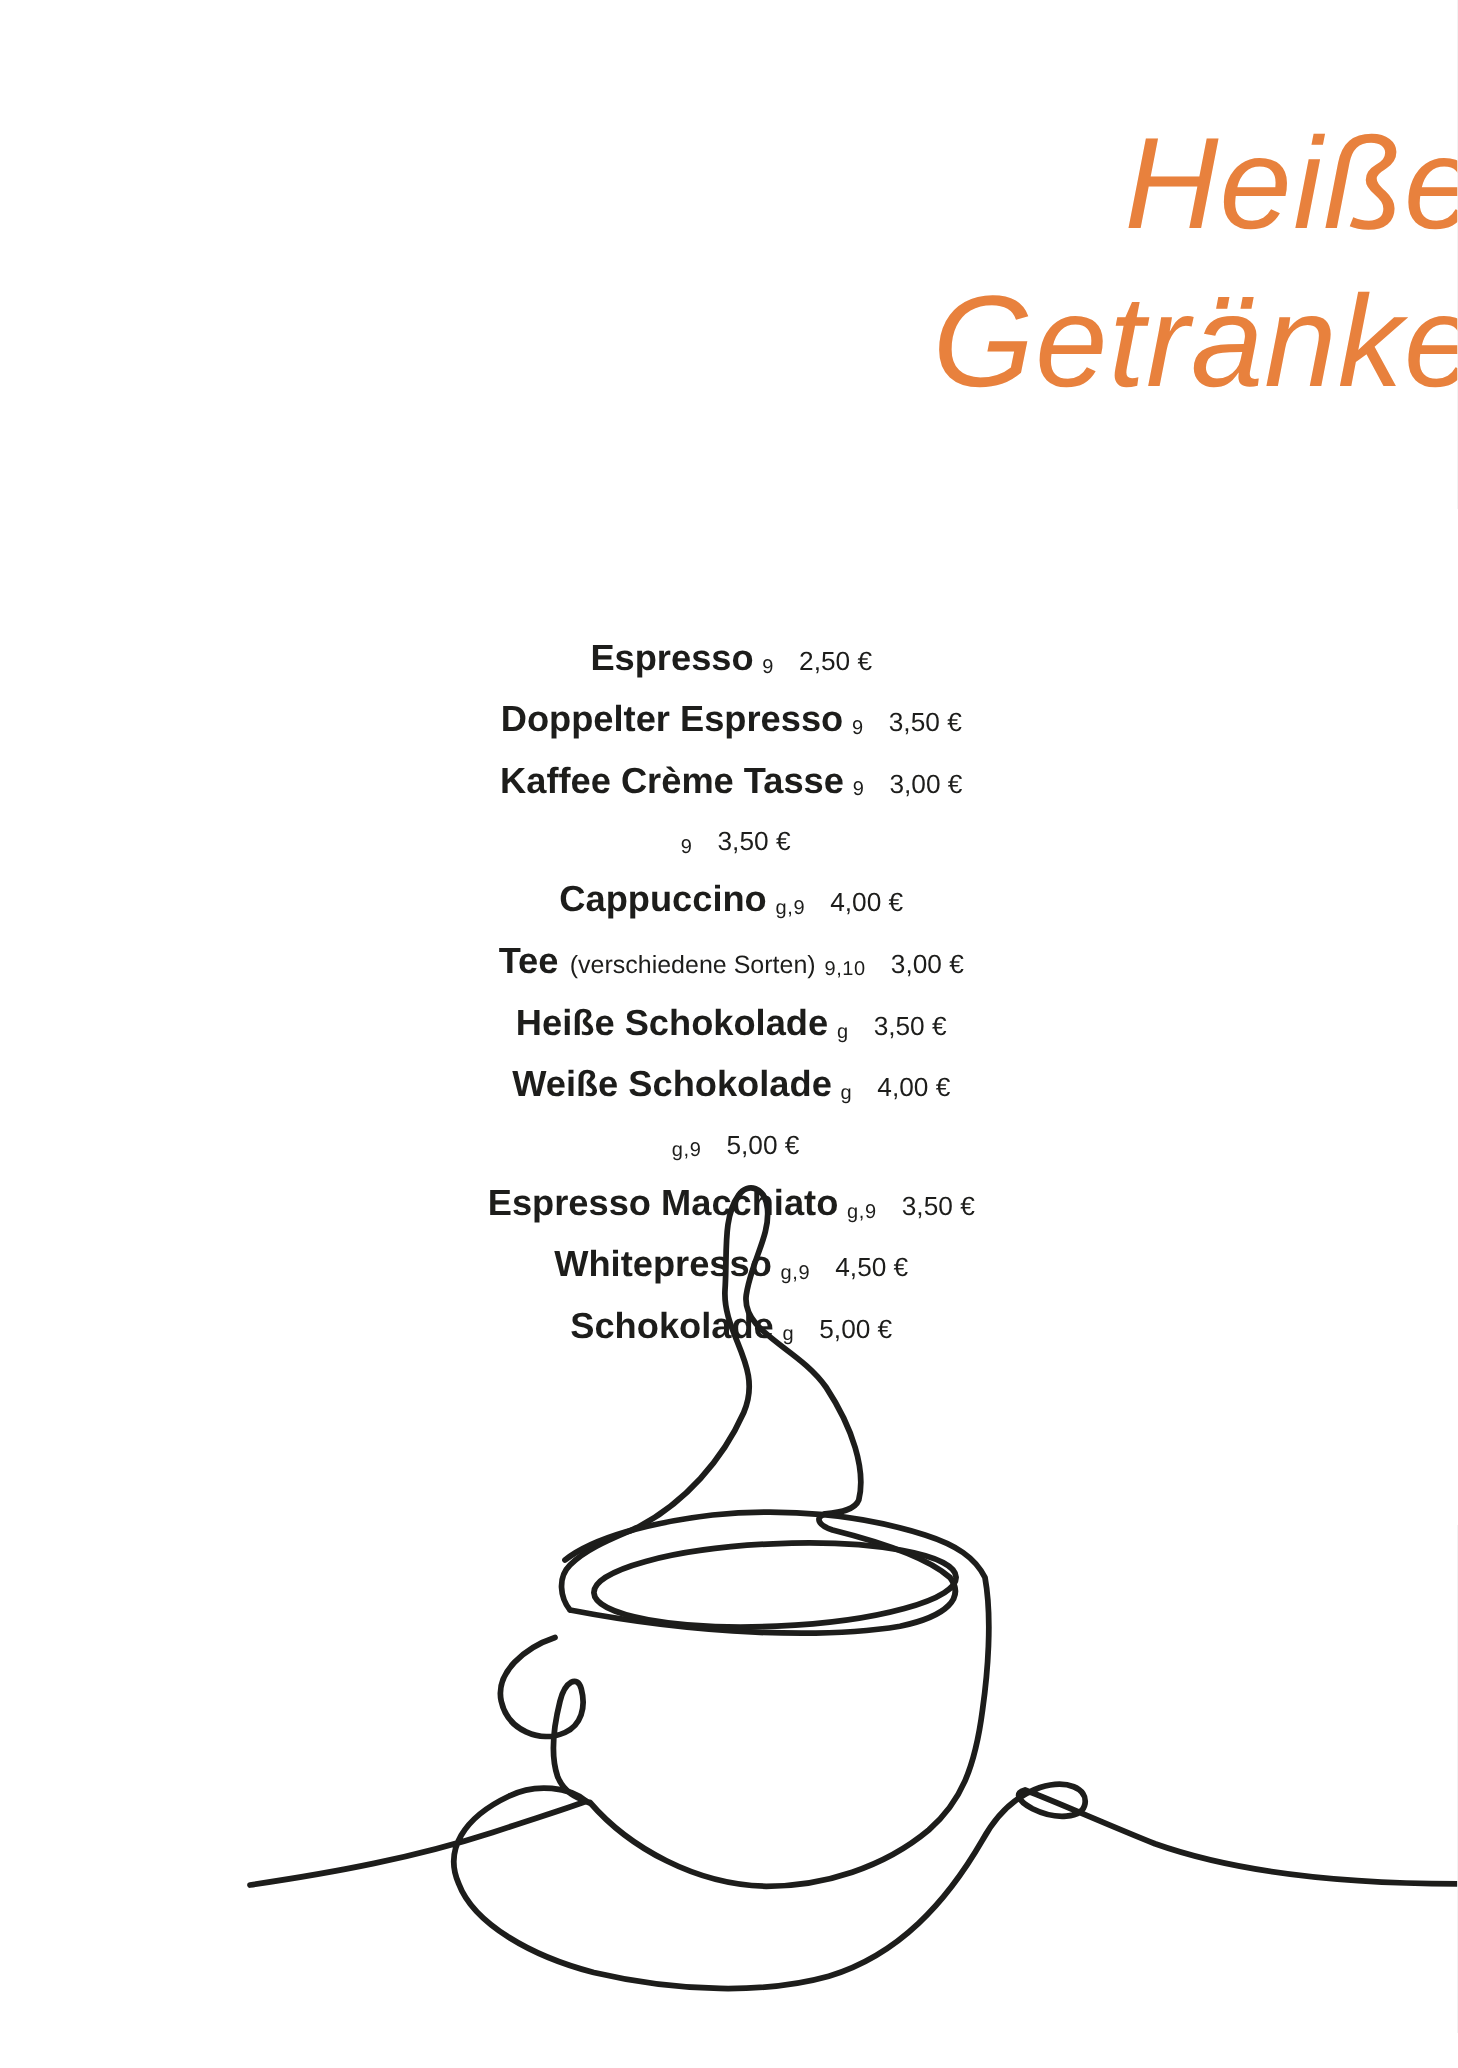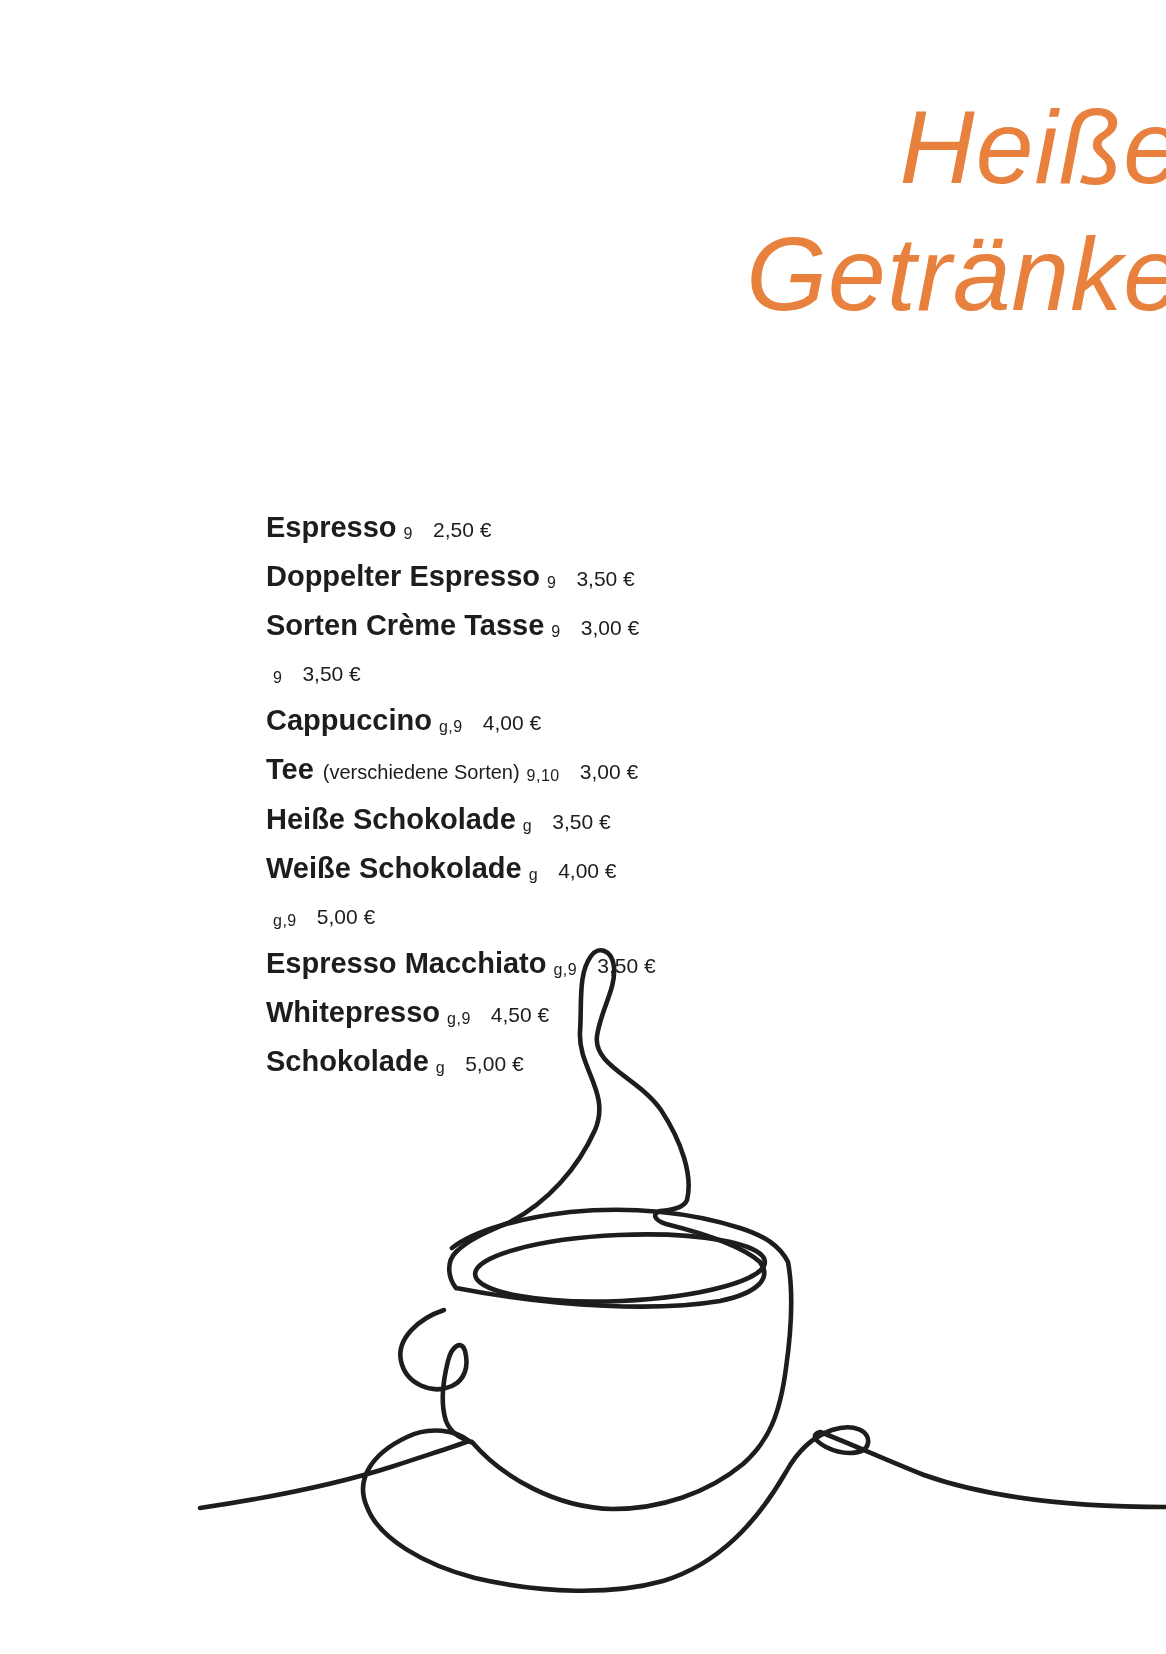--- a/index.html
+++ b/index.html
@@ -24,25 +24,24 @@
     letter-spacing:1px;
   }
   .title .tline { display:block; }
   .menu {
     position:absolute;
     left:222px; top:505px;
     width:726px;
   }
   .row {
     display:flex;
-    justify-content:flex-start;
+    justify-content:center;
     align-items:baseline;
     line-height:44.1px;
     white-space:nowrap;
-    margin-left:44px;
   }
   .left-group { display:inline-flex; align-items:baseline; }
   .name  { font-weight:bold; font-size:29px; }
   .note  { font-weight:400; font-size:20px; margin-left:9px; }
   .refs  { font-weight:400; font-size:16px; margin-left:7px; position:relative; top:2px; letter-spacing:0.5px; }
   .price { font-weight:400; font-size:21px; margin-left:20px; }
   .artwork {
     position:absolute;
     left:0; top:0;
     width:1166px; height:1654px;
@@ -78,21 +77,21 @@
       <div class="row">
       <span class="left-group">
         <span class="name">Doppelter Espresso</span>
 
         <span class="refs">9</span>
       </span>
       <span class="price">3,50 €</span>
     </div>
       <div class="row">
       <span class="left-group">
-        <span class="name">Sorten Crème Tasse</span>
+        <span class="name">Kaffee Crème Tasse</span>
 
         <span class="refs">9</span>
       </span>
       <span class="price">3,00 €</span>
     </div>
       <div class="row">
       <span class="left-group">
 
         <span class="refs">9</span>
       </span>

